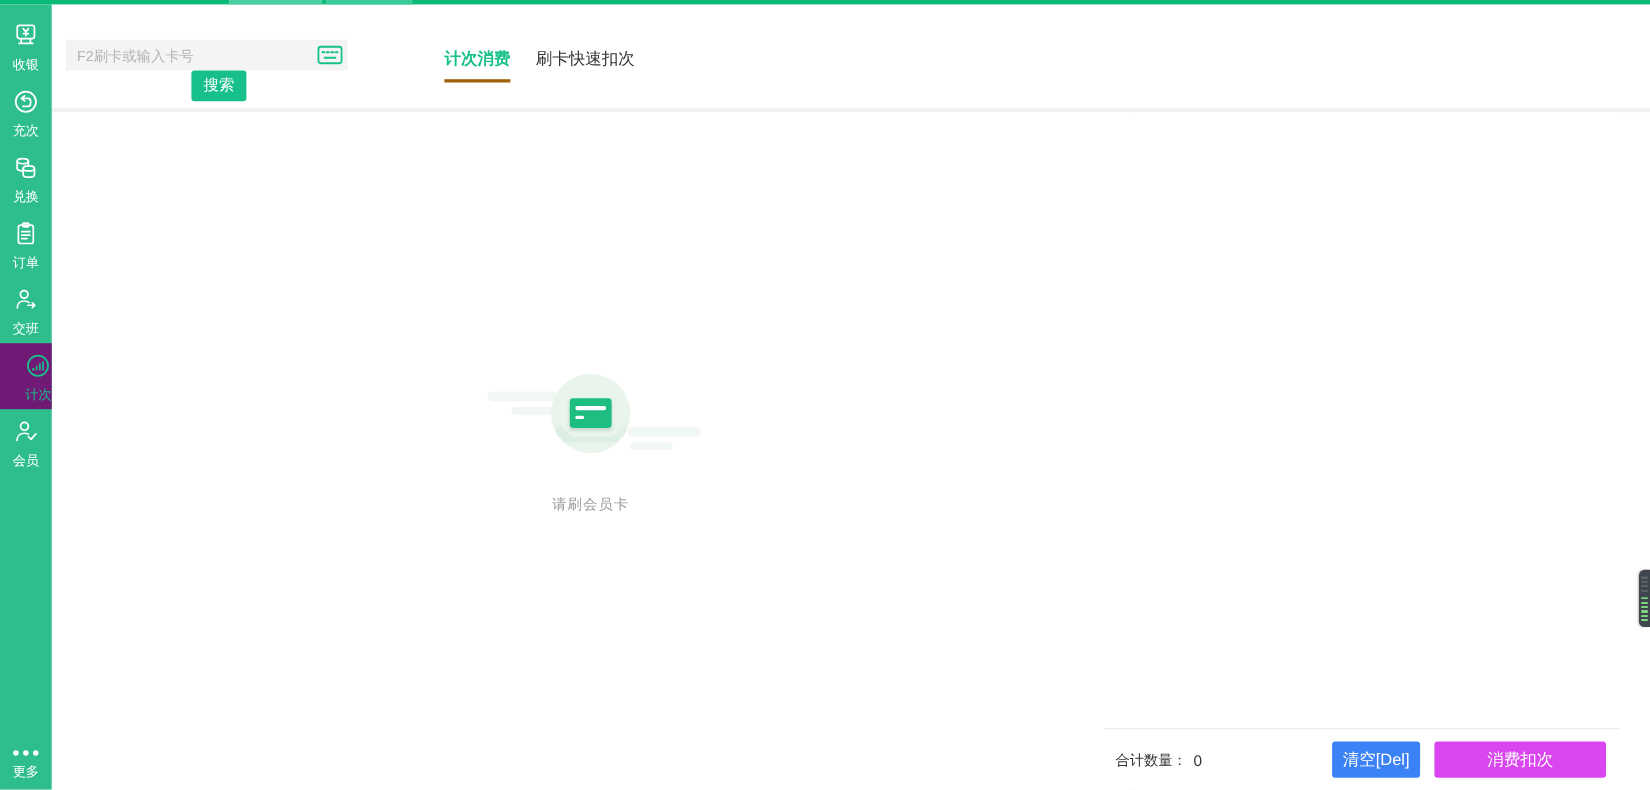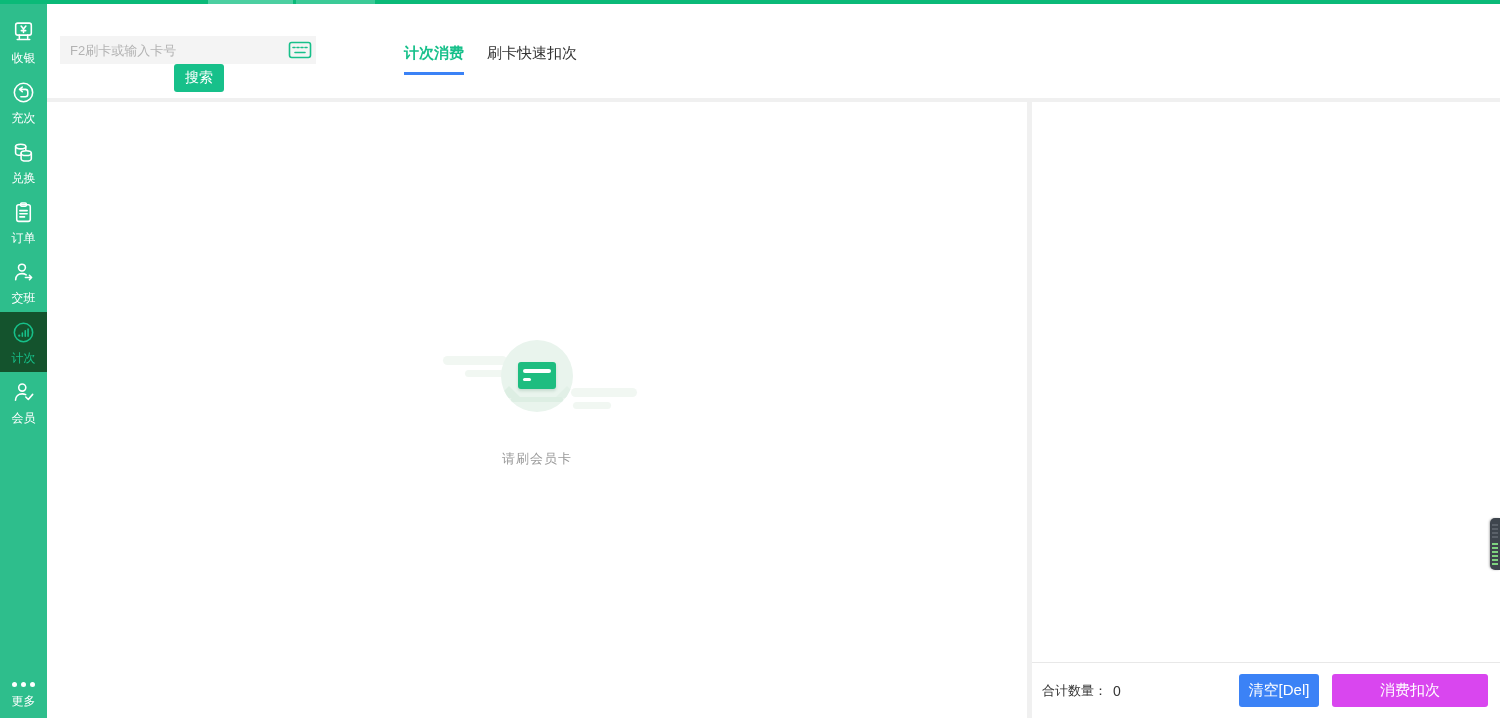--- a/index.html
+++ b/index.html
@@ -13,21 +13,21 @@
   .topstrip .seg2 { position:absolute; left:296px; top:0; width:79px; height:4px; background:#3bca97; }
 
   
   .sidebar { position:absolute; left:0; top:4px; width:47px; height:714px; background:#2ebe8c; z-index:10; }
   .side-items { display:flex; flex-direction:column; padding-top:8px; }
   .side-item { width:47px; height:60px; display:flex; flex-direction:column; align-items:center;
                justify-content:center; gap:3px; cursor:pointer; }
   .side-item svg { width:25px; height:25px; stroke:#fff; fill:none; stroke-width:1.5;
                    stroke-linecap:round; stroke-linejoin:round; }
   .side-item .lbl { font-size:12px; color:#fff; line-height:1; }
-  .side-item.active { background:#14532d; }
+  .side-item.active { background:#701a75;align-items:flex-end; }
   .side-item.active svg { stroke:#17c08a; }
   .side-item.active .lbl { color:#17c08a; }
   .side-more { position:absolute; left:0; bottom:8px; width:47px; display:flex; flex-direction:column;
                align-items:center; gap:6px; cursor:pointer;text-align:center; }
   .dots { display:flex; gap:4px; }
   .dots i { width:5px; height:5px; border-radius:50%; background:#fff; }
   .side-more .lbl { font-size:12px; color:#fff; }
 
   
   .header { position:absolute; left:47px; top:4px; width:1453px; height:94px; background:#fff; }
@@ -37,21 +37,21 @@
                   font-family:"Liberation Sans", sans-serif; }
   .search-input::placeholder { color:#b3b3b3; }
   .kbd-icon { position:absolute; left:228px; top:5px; width:24px; height:18px; }
   .kbd-icon svg { width:24px; height:18px; stroke:#17c08a; fill:none; stroke-width:1.6;
                   stroke-linecap:round; }
   .search-btn { width:50px; height:28px; margin-left:22px; background:#17c08a; color:#fff;
                 border:none; border-radius:3px; font-size:14px; cursor:pointer;
                 font-family:"Liberation Sans", sans-serif; }
   .tabs { position:absolute; left:357px; top:40px; display:flex; gap:23px; }
   .tab { font-size:15px; color:#333; padding-bottom:9px; cursor:pointer; }
-  .tab.active { color:#17c08a; font-weight:bold; border-bottom:3px solid #3b82f6; }
+  .tab.active { color:#17c08a; font-weight:bold; border-bottom:3px solid #a16207; }
 
   
   .gap-h { position:absolute; left:47px; top:98px; width:1453px; height:4px; background:#f0f0f0; }
   .gap-v { position:absolute; left:1027px; top:102px; width:5px; height:616px; background:#f0f0f0; }
 
   
   .main-panel { position:absolute; left:47px; top:102px; width:980px; height:616px; background:#fff; }
   .empty { position:absolute; left:0; top:238px; width:100%; display:flex; flex-direction:column;
            align-items:center; }
   .empty-art { position:relative; width:200px; height:84px; display:flex; justify-content:center; }
@@ -71,21 +71,21 @@
             border-radius:3px; }
   .member-card { position:absolute; left:17px; top:22px; width:38px; height:27px; background:#1ebd80;
                  border-radius:3px; box-shadow:0 2px 3px rgba(0,80,50,.15); }
   .member-card .stripe { position:absolute; left:5px; right:5px; top:7px; height:4px; background:#fff;
                          border-radius:2px; }
   .member-card .dash { position:absolute; left:5px; top:16px; width:8px; height:3px; background:#fff;
                        border-radius:1.5px; }
   .empty-msg { margin-top:26px; font-size:13px; color:#9a9a9a; letter-spacing:1px; }
 
   
-  .right-panel { position:absolute; left:1032px; top:102px; width:468px; height:616px; background:#fff; }
+  .right-panel { position:absolute; left:1004px; top:102px; width:468px; height:616px; background:#fff; }
   .cart-divider { position:absolute; left:0; bottom:55px; width:100%; height:1px; background:#e8e8e8; }
   .cart-bar { position:absolute; left:0; bottom:0; width:100%; height:55px; display:flex;
               align-items:center; padding:0 12px 0 10px; }
   .total { font-size:13px; color:#333; display:flex; align-items:center; }
   .total .val { margin-left:6px; font-size:14px; color:#333; }
   .cart-btns { margin-left:auto; display:flex; gap:13px; }
   .btn { height:33px; border:none; border-radius:3px; color:#fff; font-size:15px; cursor:pointer;
          font-family:"Liberation Sans", sans-serif; }
   .btn-clear { width:80px; background:#3b82f6; }
   .btn-confirm { width:156px; background:#d946ef; }

